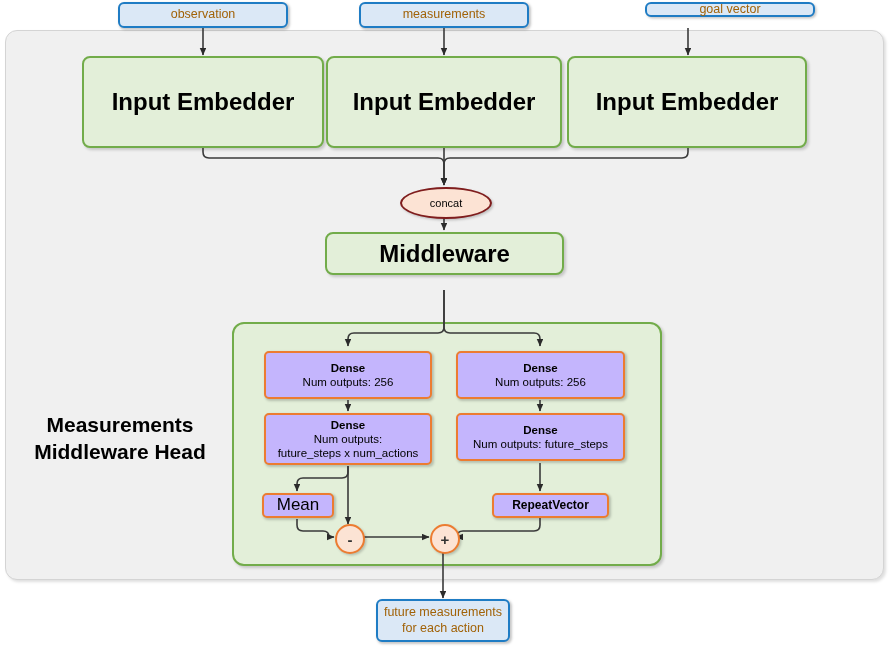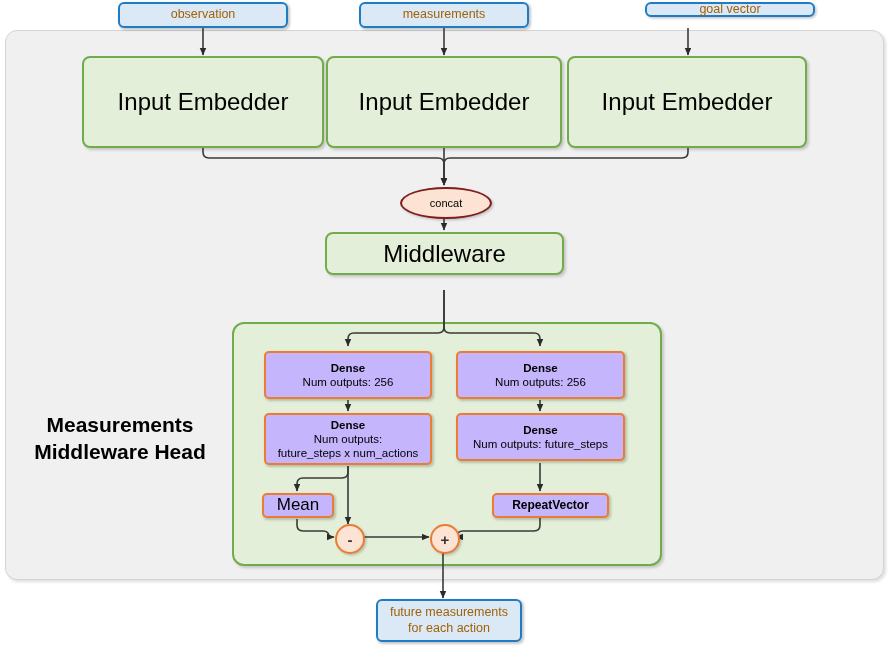--- a/index.html
+++ b/index.html
@@ -53,21 +53,21 @@
     box-shadow: 1.5px 1.5px 2.5px rgba(0,0,0,0.22);
   }
 
   
   .green-box {
     background: #e3efd9;
     border: 2px solid #72ac4a;
     border-radius: 8px;
     color: #000000;
     font-size: 24px;
-    font-weight: normal;
+    font-weight: bold;
     box-shadow: 2px 2px 3px rgba(0,0,0,0.18);
   }
   .green-container {
     position: absolute;
     background: #e3efd9;
     border: 2.5px solid #72ac4a;
     border-radius: 12px;
     box-shadow: 2px 2px 3px rgba(0,0,0,0.18);
     z-index: 2;
   }
@@ -247,18 +247,18 @@
     <span>RepeatVector</span>
   </div>
 
   <div class="op-circle" style="left:335px; top:524px;">
     <span>-</span>
   </div>
   <div class="op-circle" style="left:430px; top:524px;">
     <span>+</span>
   </div>
 
-  <div class="node io-box" style="left:376px; top:599px; width:146px; height:43px;">
+  <div class="node io-box" style="left:376px; top:599px; width:134px; height:43px;">
     <span>future measurements</span>
     <span>for each action</span>
   </div>
 
 </div>
 
 </body></html>

